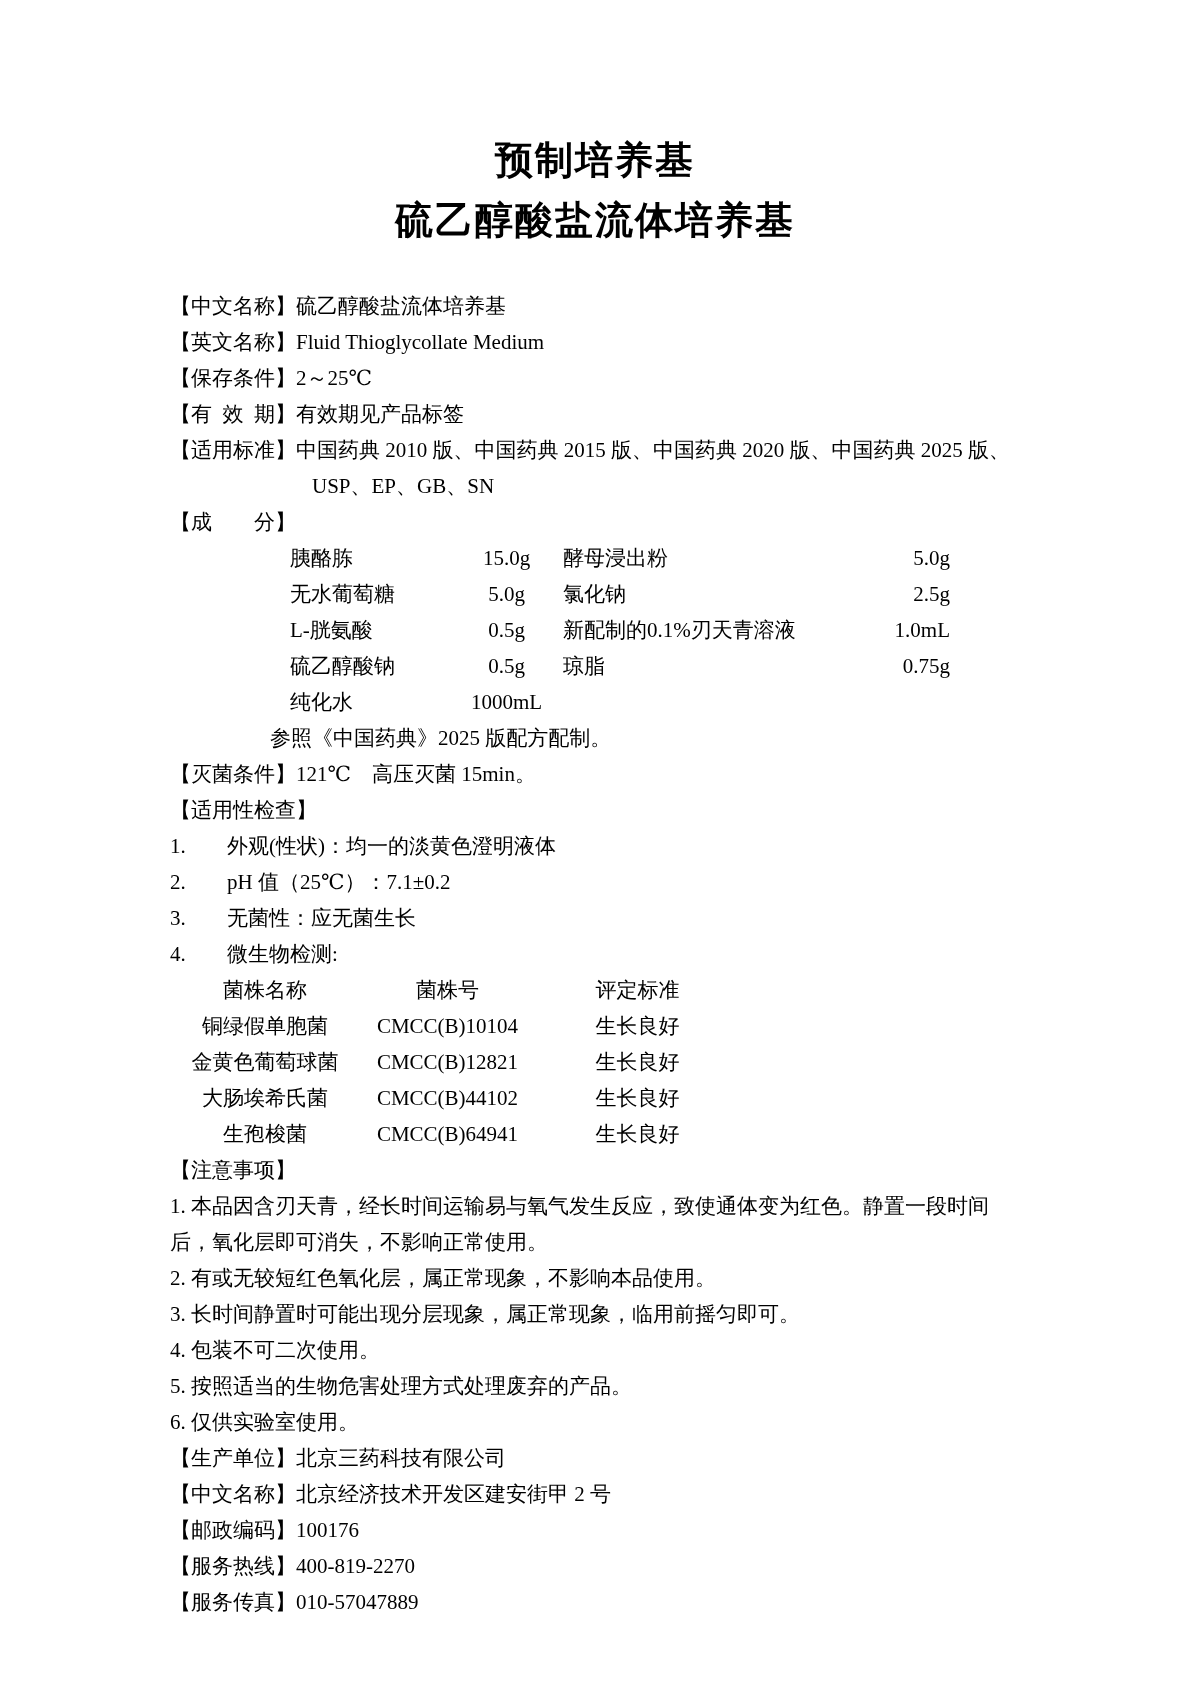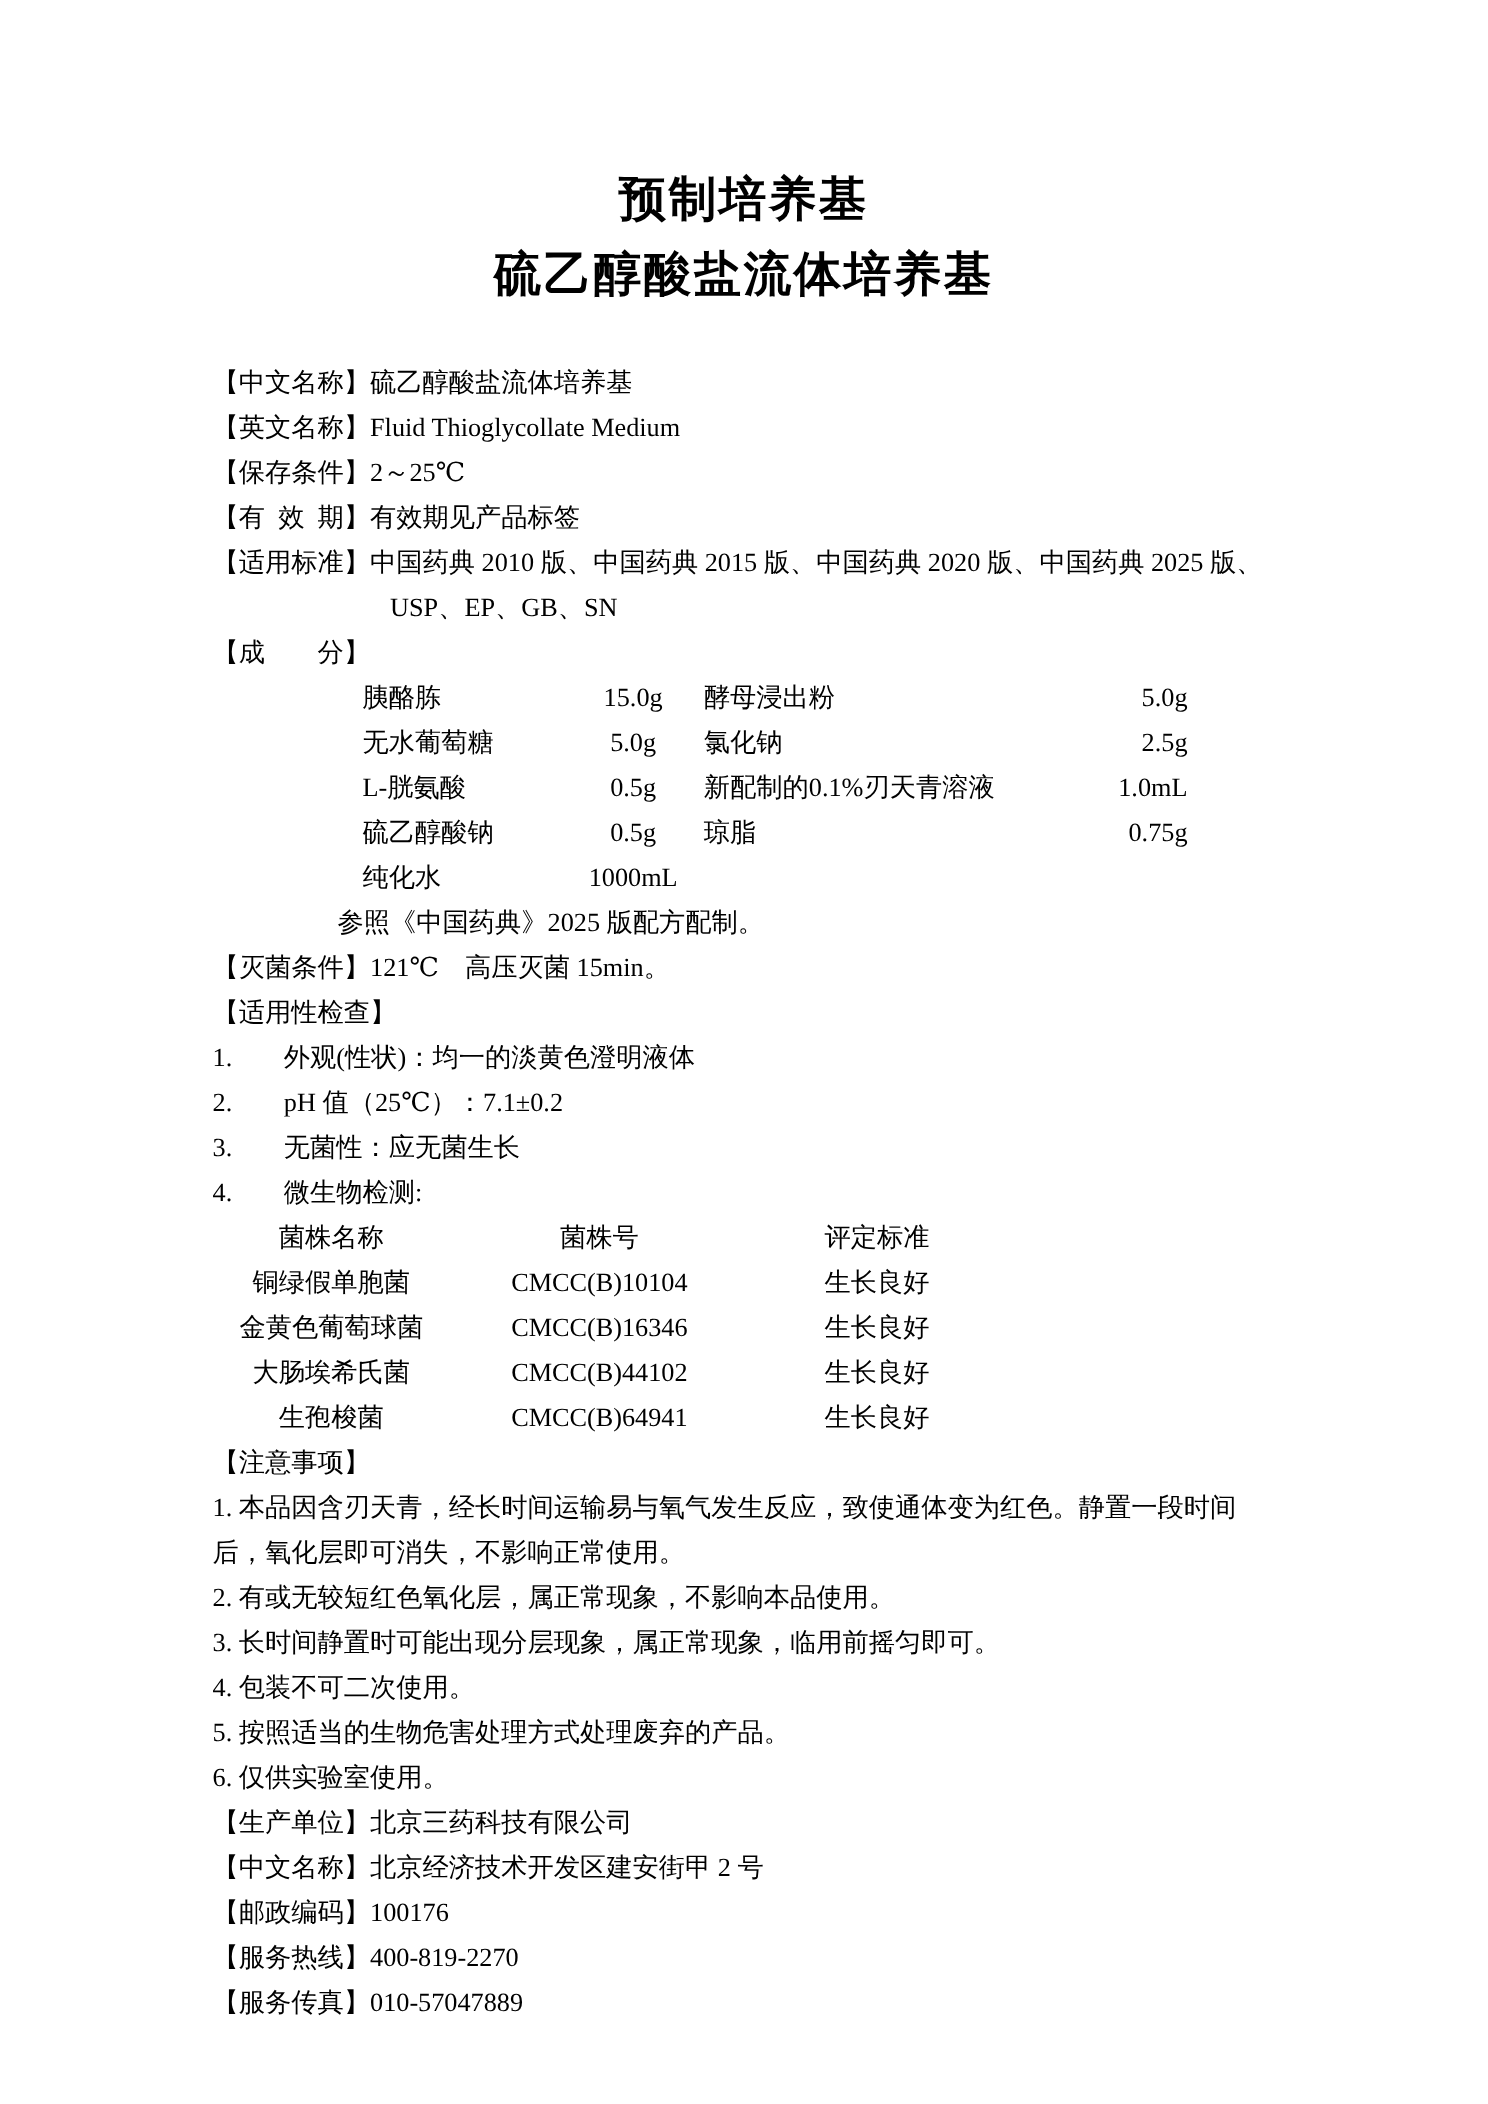--- a/index.html
+++ b/index.html
@@ -19,21 +19,21 @@
   .fields-block { margin-top:44px; }
   .line { margin:0; line-height:36px; white-space:nowrap; }
   .indent-cont { padding-left:142px; }
   .comp-row { display:grid; grid-template-columns:180px 73px 350px 57px; margin-left:120px; line-height:36px; }
   .comp-row .amt-l { text-align:center; }
   .comp-row .name-r { padding-left:20px; }
   .comp-row .amt-r { text-align:right; }
   .comp-note { margin:0; padding-left:100px; line-height:36px; }
   .num-item { margin:0; line-height:36px; }
   .num-item .num { display:inline-block; width:57px; }
-  .strain-row { display:grid; grid-template-columns:190px 175px 205px; text-align:center; line-height:36px;gap:32px; }
+  .strain-row { display:grid; grid-template-columns:190px 175px 205px; text-align:center; line-height:36px; }
   .note-p { margin:0; line-height:36px; white-space:normal; }
 </style>
 </head>
 <body>
 
 <div class="page">
 
   <h1 class="title">预制培养基</h1>
   <h1 class="title title-gap">硫乙醇酸盐流体培养基</h1>
 
@@ -96,21 +96,21 @@
           <span>菌株号</span>
           <span>评定标准</span>
       </div>
       <div class="strain-row">
         <span>铜绿假单胞菌</span>
           <span>CMCC(B)10104</span>
           <span>生长良好</span>
       </div>
       <div class="strain-row">
         <span>金黄色葡萄球菌</span>
-          <span>CMCC(B)16346</span>
+          <span>CMCC(B)12821</span>
           <span>生长良好</span>
       </div>
       <div class="strain-row">
         <span>大肠埃希氏菌</span>
           <span>CMCC(B)44102</span>
           <span>生长良好</span>
       </div>
       <div class="strain-row">
         <span>生孢梭菌</span>
           <span>CMCC(B)64941</span>

